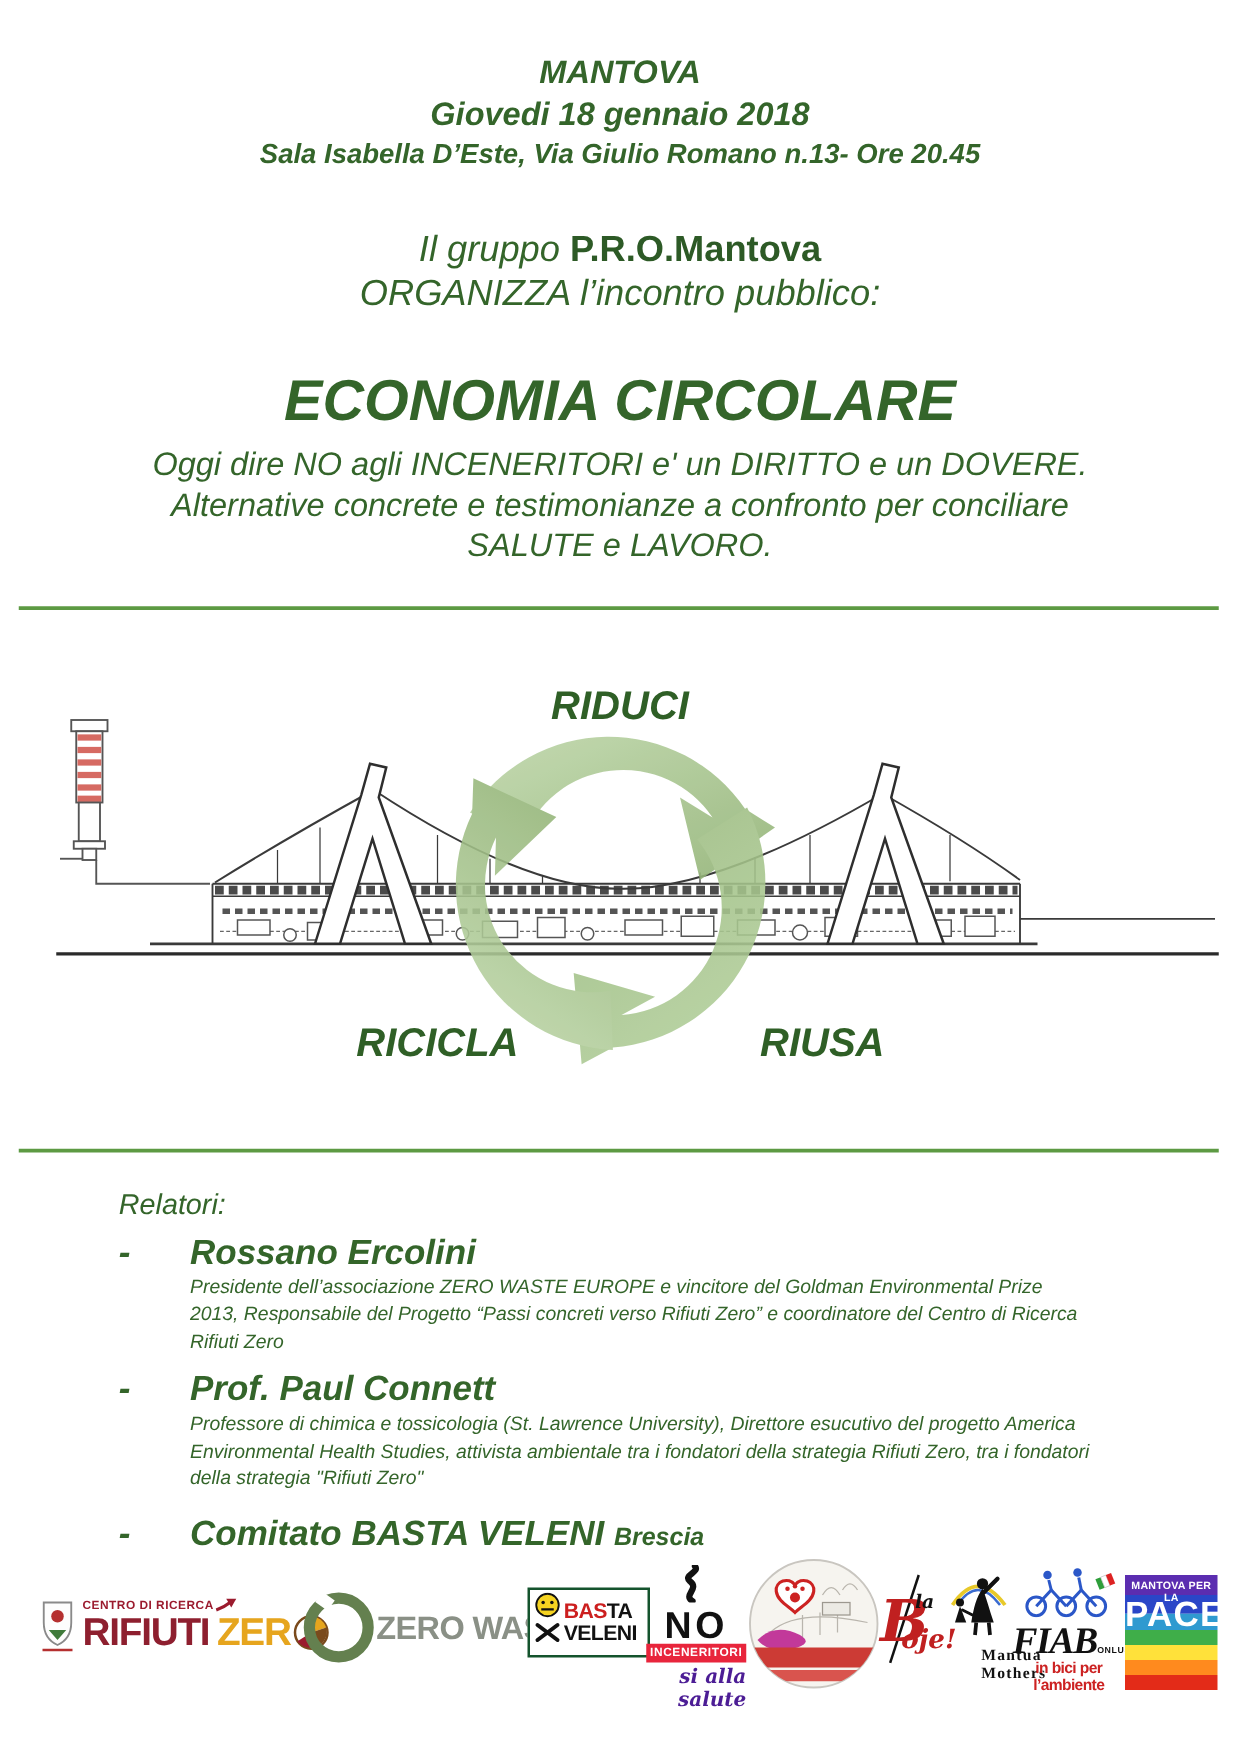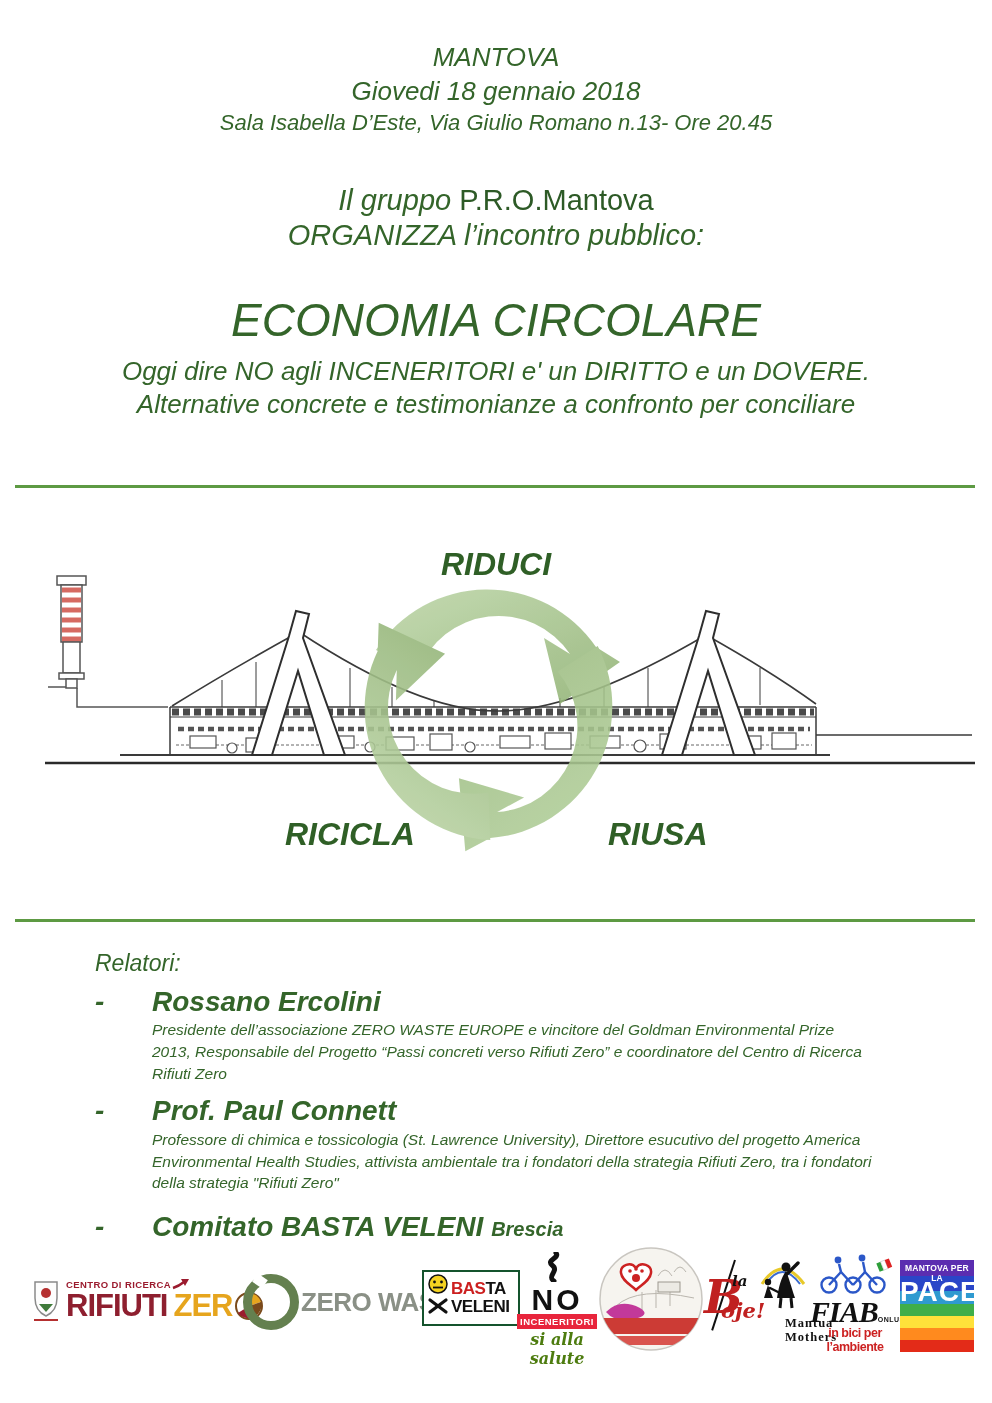--- a/index.html
+++ b/index.html
@@ -1,19 +1,19 @@
 <!DOCTYPE html>
 <html><head>
 <meta charset="utf-8">
 <style>
   html,body{margin:0;padding:0;background:#ffffff;}
   #page{position:relative;width:992px;height:1403px;background:#fff;overflow:hidden;
         font-family:"Liberation Sans",sans-serif;}
   .cline{position:absolute;left:0;right:0;text-align:center;font-style:italic;color:#34652a;}
-  .bold{font-weight:normal;}
+  .bold{font-weight:bold;}
   .divider{position:absolute;left:15px;width:960px;height:3px;background:#5d9a43;}
   
   #diagram{position:absolute;top:540px;left:0;width:992px;height:380px;}
   #diagram svg{position:absolute;top:0;left:0;}
   .dlabel{position:absolute;font-style:italic;font-weight:bold;color:#2f5f26;font-size:32px;}
   
   #speakers{position:absolute;top:950px;left:95px;width:800px;color:#34652a;}
   .sp-head{font-style:italic;font-size:23px;}
   .speaker{display:flex;margin-top:10px;}
   .sp-bullet{width:57px;font-weight:bold;font-style:italic;font-size:28px;line-height:1.05;flex:none;}
@@ -39,21 +39,21 @@
   
   #logo-bv{left:422px;top:30px;width:92px;height:50px;border:2px solid #14532d;background:#fff;
            display:flex;align-items:center;padding:1px;}
   .bv-icons{width:26px;text-align:center;flex:none;}
   .bv-text{font-weight:900;font-size:17px;line-height:1.05;letter-spacing:-.5px;color:#111;}
   .bv-red{color:#cc1f1f;}
   
   #logo-no{left:517px;top:12px;width:80px;text-align:center;}
   .no-word{font-weight:900;font-size:30px;color:#111;letter-spacing:3px;line-height:.9;}
   .no-band{background:#e8253c;color:#fff;font-weight:bold;font-size:9.5px;letter-spacing:.5px;padding:2px 0;margin-top:1px;}
-  .no-tag{font-family:"DejaVu Serif",serif;font-style:italic;font-weight:bold;color:#4d7c0f;font-size:16px;margin-top:1px;}
+  .no-tag{font-family:"DejaVu Serif",serif;font-style:italic;font-weight:bold;color:#4c1d95;font-size:16px;margin-top:1px;text-align:right;}
   
   #logo-emblem{left:598px;top:6px;}
   
   #logo-boje{left:704px;top:20px;width:52px;height:80px;}
   .bj-pole{position:absolute;left:30px;top:0;width:2px;height:74px;background:#111;transform:rotate(18deg);transform-origin:top;}
   .bj-b{position:absolute;left:0;top:14px;font-family:"DejaVu Serif",serif;font-style:italic;font-weight:bold;
         font-size:46px;color:#c02020;line-height:1;}
   .bj-la{position:absolute;left:28px;top:12px;font-family:"DejaVu Serif",serif;font-style:italic;font-weight:bold;
         font-size:15px;color:#111;}
   .bj-oje{position:absolute;left:17px;top:38px;font-family:"DejaVu Serif",serif;font-style:italic;font-weight:bold;
@@ -81,20 +81,21 @@
   <div class="cline bold" style="top:76px;font-size:26px;">Giovedi 18 gennaio 2018</div>
   <div class="cline bold" style="top:110px;font-size:22px;">Sala Isabella D’Este, Via Giulio Romano n.13- Ore 20.45</div>
 
   <div class="cline" style="top:184px;font-size:29px;"><span>Il gruppo</span>&nbsp;<span class="bold" style="font-style:normal;color:#2d5a26;">P.R.O.Mantova</span></div>
   <div class="cline" style="top:219px;font-size:29px;">ORGANIZZA l’incontro pubblico:</div>
 
   <div class="cline bold" style="top:293px;font-size:46px;letter-spacing:0px;">ECONOMIA CIRCOLARE</div>
 
   <div class="cline" style="top:356px;font-size:26px;">Oggi dire NO agli INCENERITORI e' un DIRITTO e un DOVERE.</div>
   <div class="cline" style="top:389px;font-size:26px;">Alternative concrete e testimonianze a confronto per conciliare</div>
+  <div class="cline" style="top:421px;font-size:26px;">SALUTE e LAVORO.</div>
 
   <div class="divider" style="top:485px;"></div>
 
   <div id="diagram">
     <svg width="992" height="380" viewBox="0 0 992 380">
       <defs>
         <linearGradient id="gr1" x1="0" y1="0" x2="1" y2="1">
           <stop offset="0" stop-color="#bdd6a8"></stop>
             <stop offset="1" stop-color="#8fb172"></stop>
         </linearGradient>

